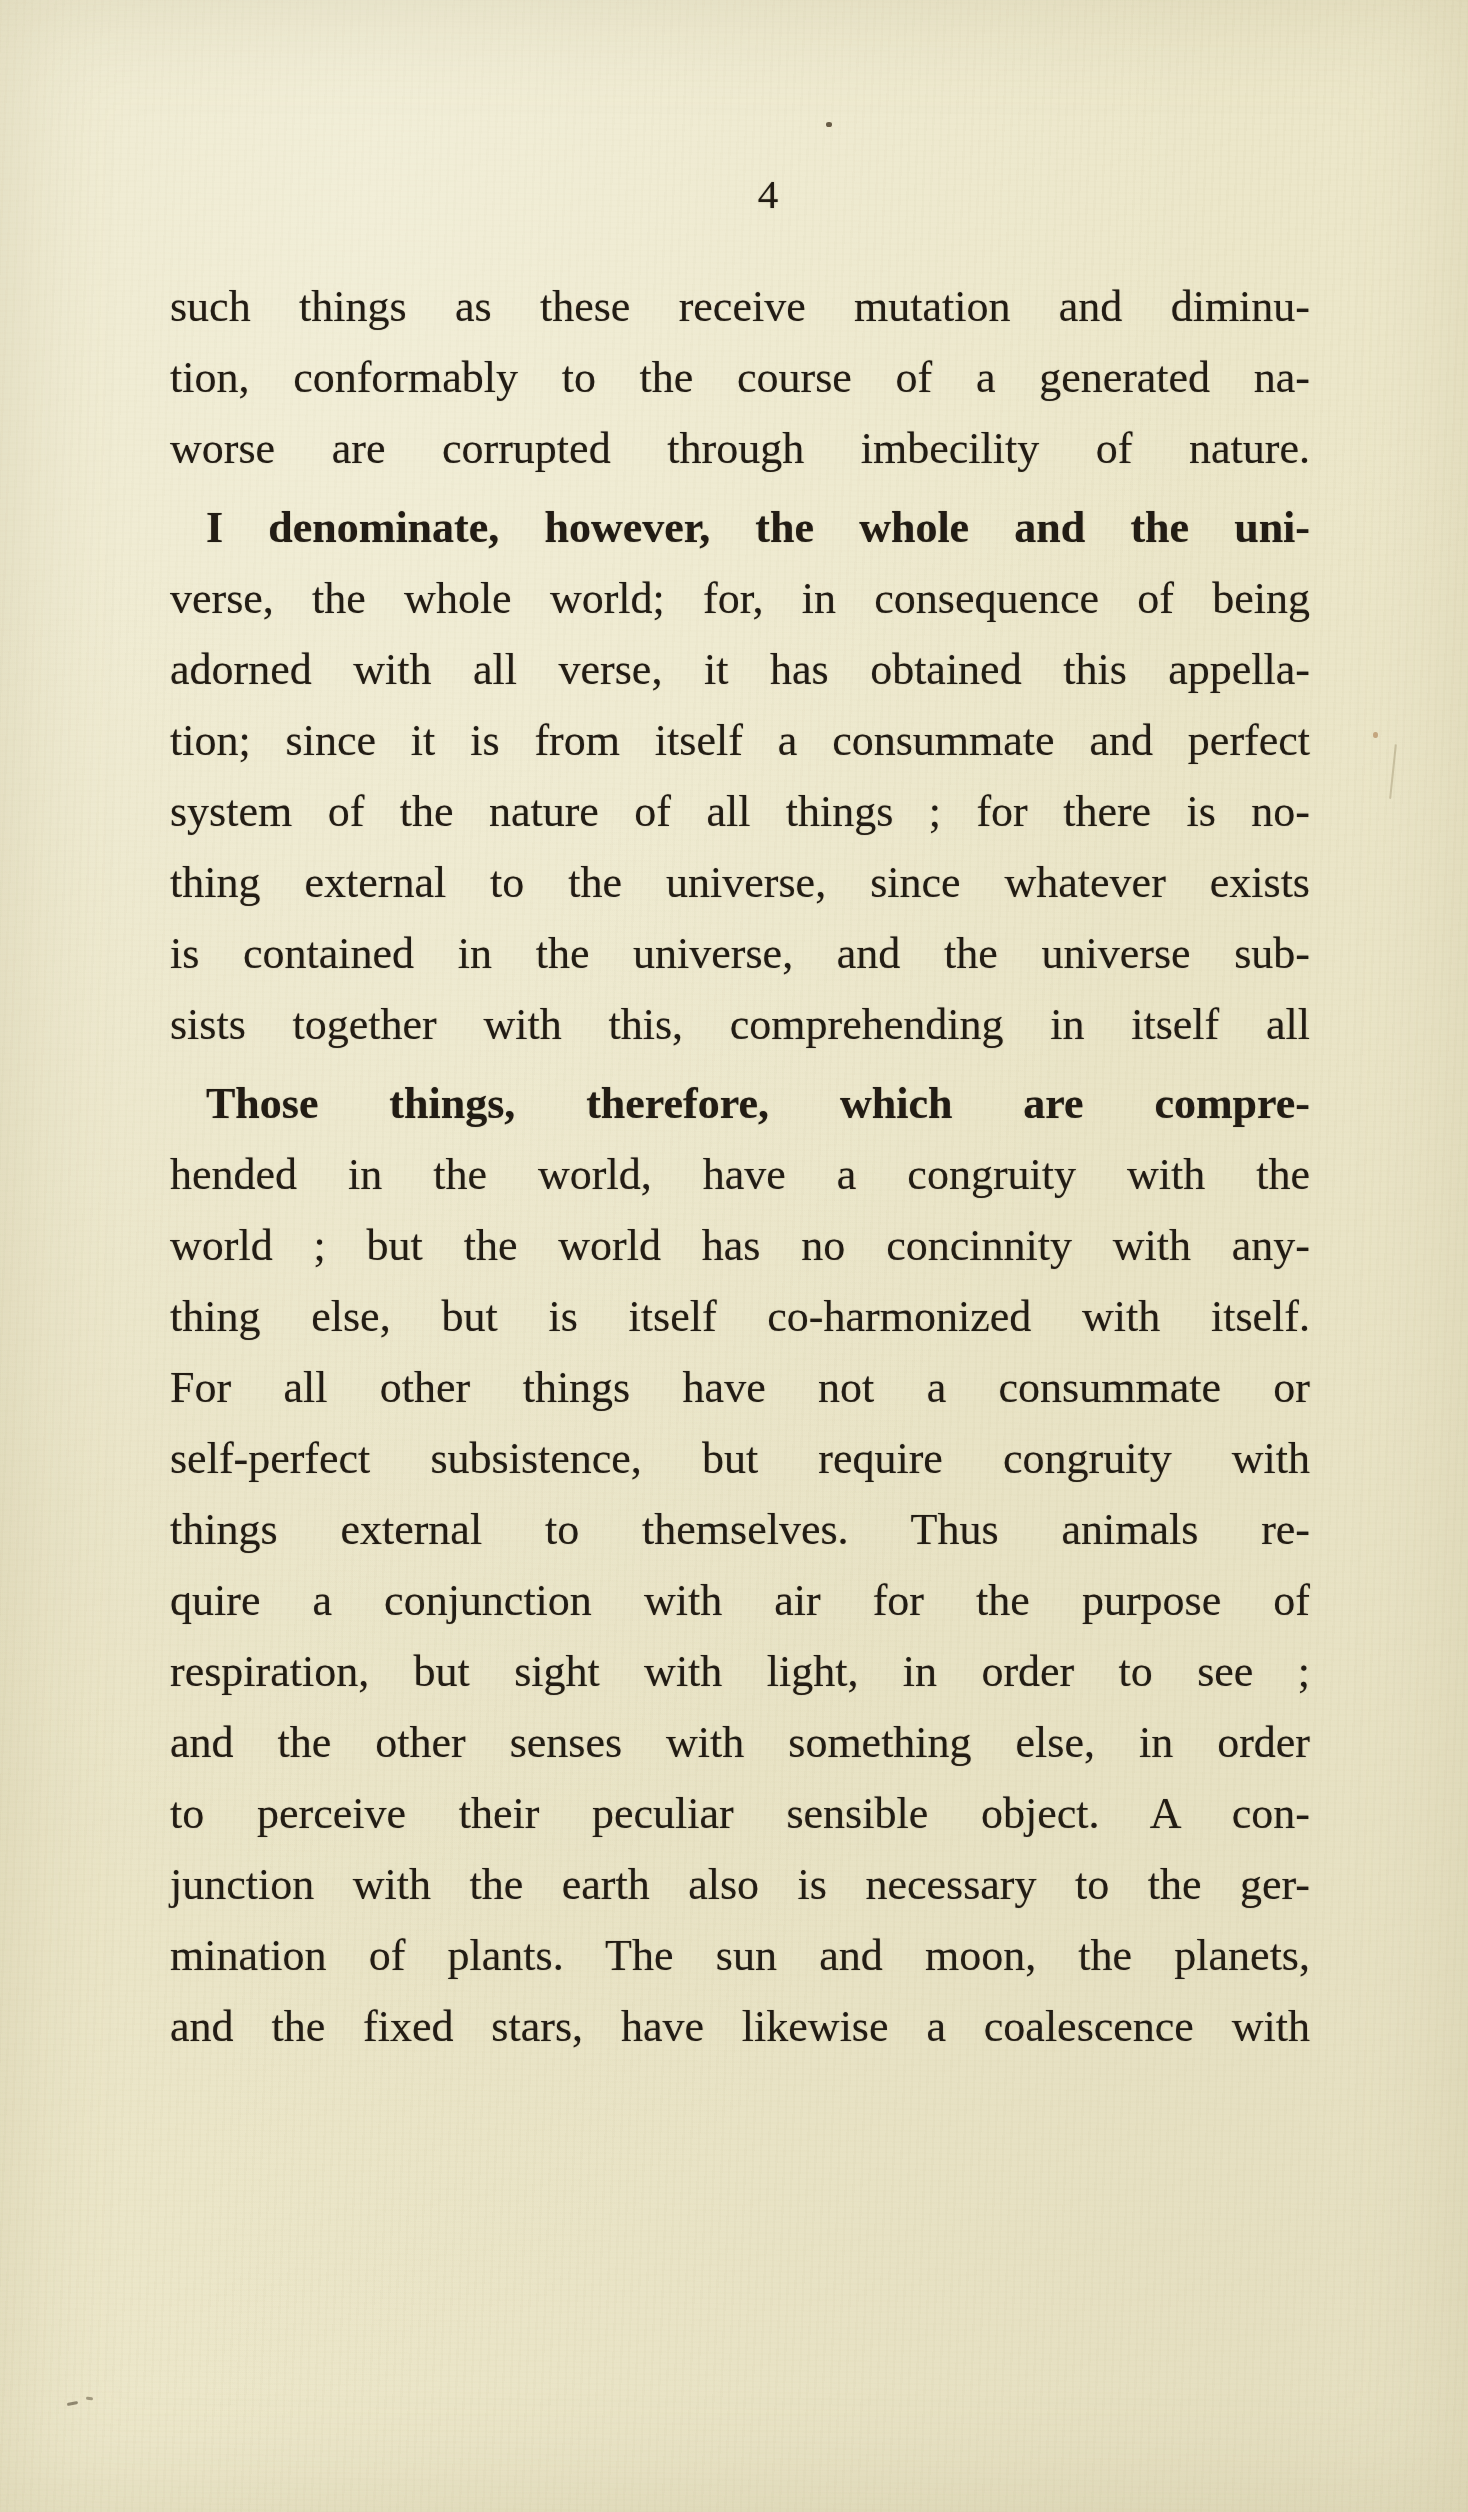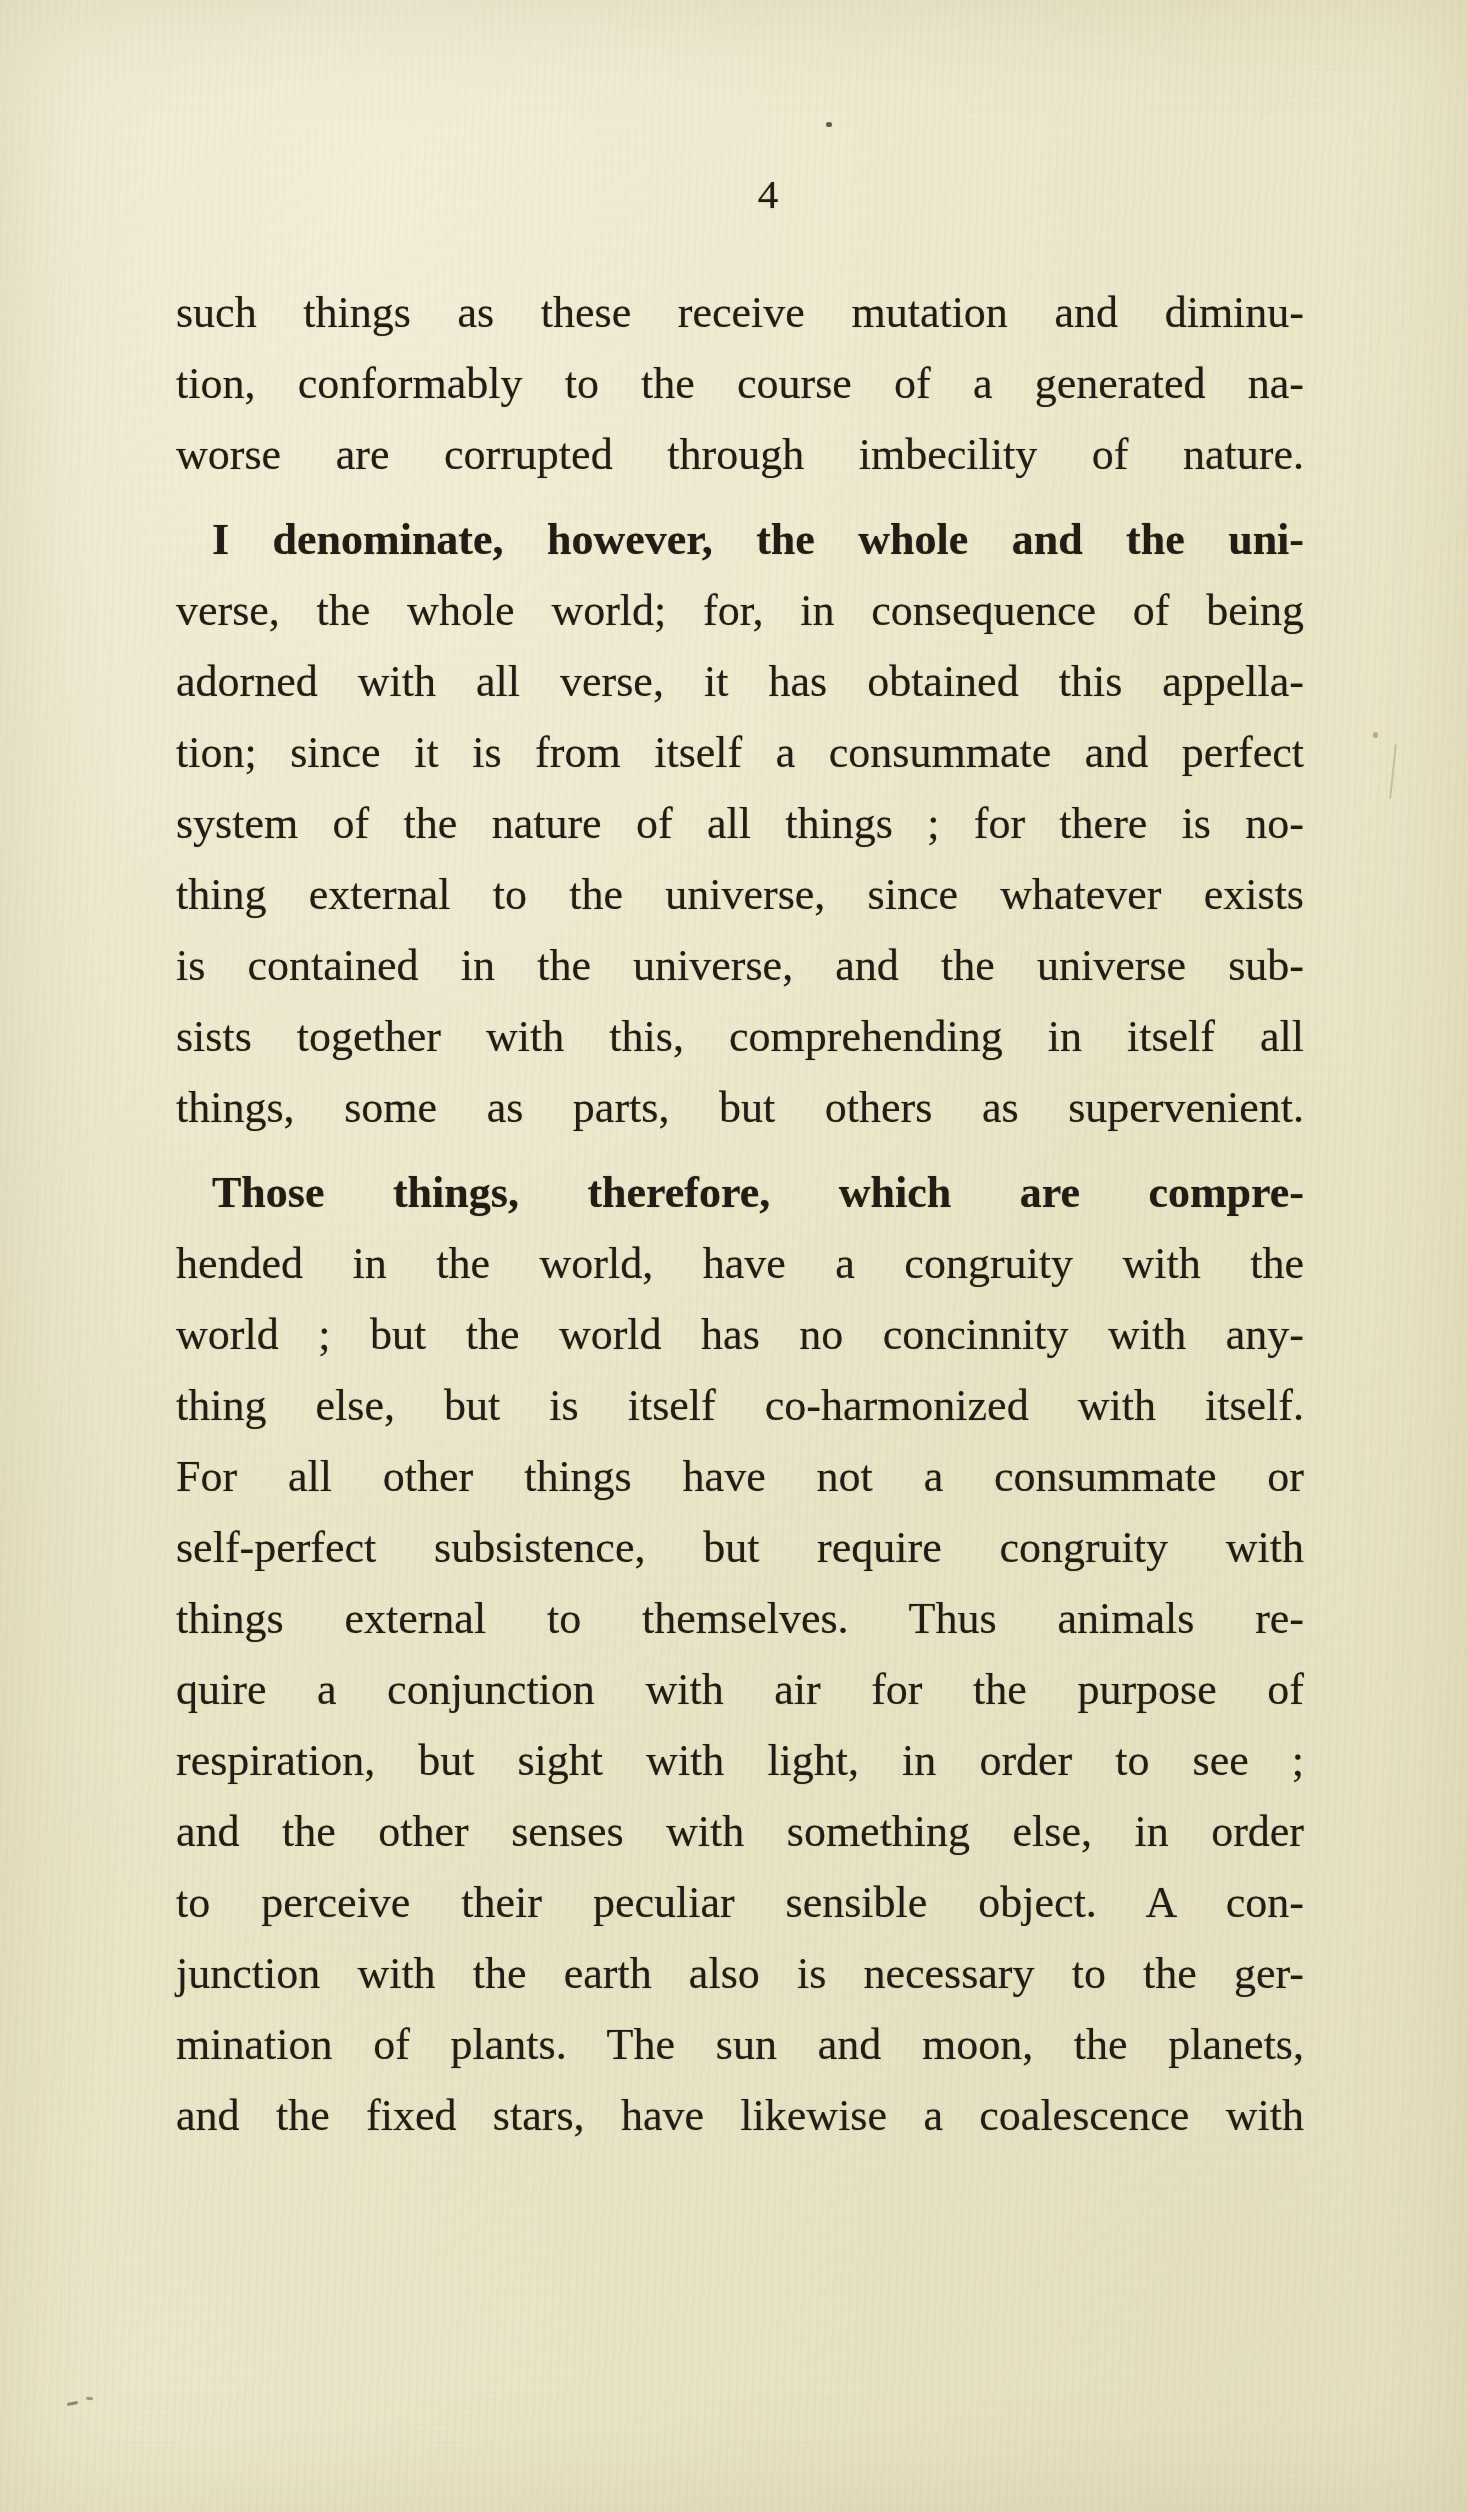--- a/index.html
+++ b/index.html
@@ -35,21 +35,21 @@
   .text-block{
     position:absolute;
     left:162px;top:263px;
     width:1156px;
     color:var(--ink);
     font-size:44px;
     line-height:71px;
     word-spacing:1.6px;
     text-shadow:0 0 1.1px rgba(45,35,22,0.5);
   }
-  .paragraph{margin:14px;padding:0;}
+  .paragraph{margin:8px;padding:0;}
   .line{
     text-align:justify;
     text-align-last:justify;
     white-space:normal;
     height:71px;
     overflow:visible;
   }
   .line.indent{text-indent:36px;font-weight:bold;}
   .speck{position:absolute;border-radius:50%;}
   .speck.s1{left:826px;top:122px;width:5.5px;height:4.7px;background:rgba(60,45,25,0.75);}
@@ -75,21 +75,20 @@
       </div>
       <div class="paragraph">
         <div class="line indent">I denominate, however, the whole and the uni-</div>
         <div class="line">verse, the whole world; for, in consequence of being</div>
         <div class="line">adorned with all verse, it has obtained this appella-</div>
         <div class="line">tion; since it is from itself a consummate and perfect</div>
         <div class="line">system of the nature of all things ; for there is no-</div>
         <div class="line">thing external to the universe, since whatever exists</div>
         <div class="line">is contained in the universe, and the universe sub-</div>
         <div class="line">sists together with this, comprehending in itself all</div>
-        <div class="line">things, some as parts, but others as supervenient.</div>
       </div>
       <div class="paragraph">
         <div class="line indent">Those things, therefore, which are compre-</div>
         <div class="line">hended in the world, have a congruity with the</div>
         <div class="line">world ; but the world has no concinnity with any-</div>
         <div class="line">thing else, but is itself co-harmonized with itself.</div>
         <div class="line">For all other things have not a consummate or</div>
         <div class="line">self-perfect subsistence, but require congruity with</div>
         <div class="line">things external to themselves.  Thus animals re-</div>
         <div class="line">quire a conjunction with air for the purpose of</div>

